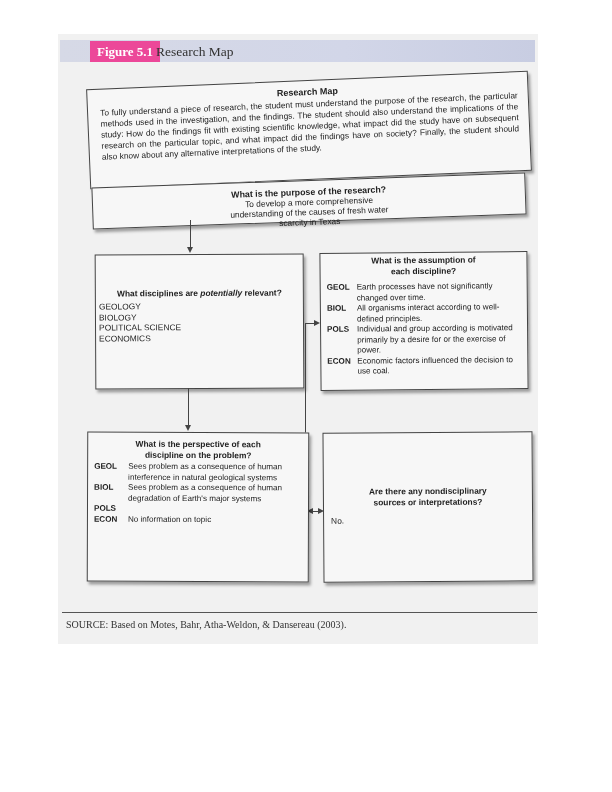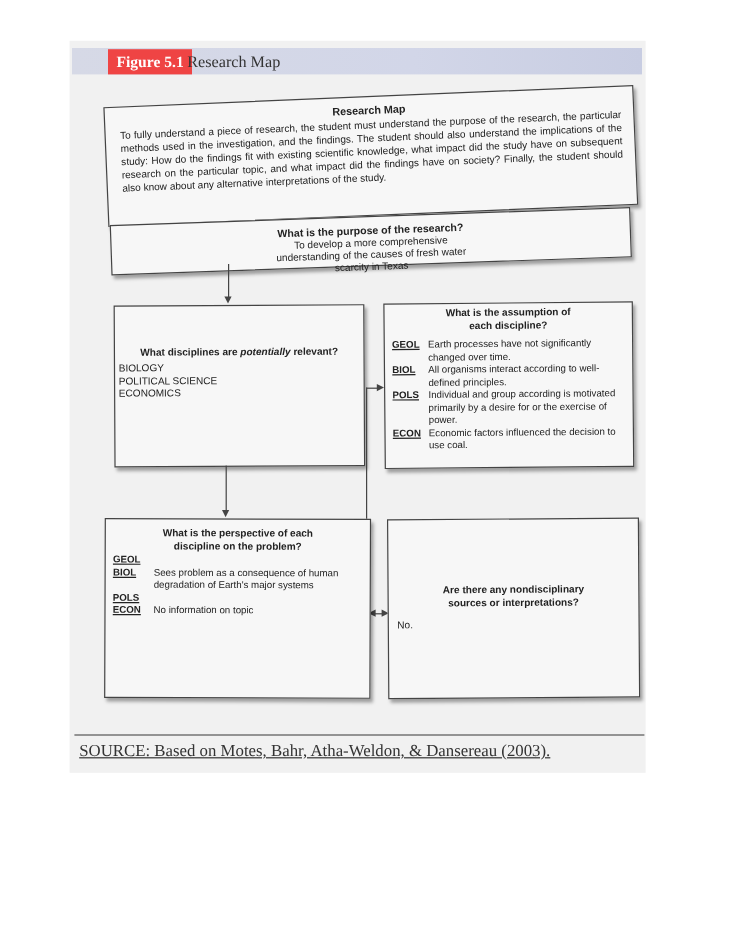--- a/index.html
+++ b/index.html
@@ -1,48 +1,48 @@
 <!DOCTYPE html>
 <html><head>
 <meta charset="utf-8">
 <style>
   html,body{margin:0;padding:0;background:#ffffff;}
   body{width:612px;height:792px;position:relative;overflow:hidden;font-family:"Liberation Sans",sans-serif;color:#222;}
   .page{position:absolute;left:58px;top:34px;width:480px;height:610px;background:#f1f1f1;}
   .fig-band{position:absolute;left:60px;top:40px;width:475px;height:22px;background:linear-gradient(90deg,#d6d9e6 0%,#d2d6e8 60%,#c8cde2 100%);}
-  .fig-label{position:absolute;left:90px;top:41px;height:21px;padding:0 7px;background:#ef4444;color:#fff;font-family:"Liberation Serif",serif;font-weight:bold;font-size:13px;line-height:21px;}
+  .fig-label{position:absolute;left:90px;top:41px;height:21px;padding:0 7px;background:#ec4899;color:#fff;font-family:"Liberation Serif",serif;font-weight:bold;font-size:13px;line-height:21px;}
   .fig-title{position:absolute;left:156px;top:41px;line-height:21px;font-family:"Liberation Serif",serif;font-size:13.5px;color:#333;}
   .box{position:absolute;background:#f7f7f7;border:1px solid #444;box-shadow:2px 3px 3px rgba(0,0,0,0.35);}
   .intro{left:88px;top:80px;width:440px;height:98px;transform:rotate(-2.4deg);transform-origin:center;}
   .intro .ttl{text-align:center;font-weight:bold;font-size:9px;margin-top:6px;}
   .intro .txt{font-size:8.4px;line-height:11px;padding:2px 10px 0 12px;text-align:justify;}
   .purpose{left:92px;top:180px;width:432px;height:40px;transform:rotate(-2deg);}
   .purpose .q{text-align:center;font-weight:bold;font-size:8.8px;margin-top:6px;}
   .purpose .a{text-align:center;font-size:8.4px;line-height:10px;padding:0 130px;}
   .disc{left:95px;top:254px;width:207px;height:133px;transform:rotate(-0.3deg);}
   .disc .q{text-align:center;font-weight:bold;font-size:8.4px;line-height:11px;margin-top:33px;padding:0 16px;}
   .disc ul{list-style:none;margin:2px 0 0 3px;padding:0;font-size:8.4px;line-height:10.5px;}
   .assump{left:320px;top:252px;width:206px;height:136px;transform:rotate(-0.5deg);}
   .assump .q{text-align:center;font-weight:bold;font-size:8.4px;line-height:11px;margin-top:2px;}
   .row{display:flex;font-size:8.1px;line-height:10.5px;padding-left:6px;}
-  .row .k{font-weight:bold;width:30px;flex:none;text-decoration:underline;}
+  .row .k{font-weight:bold;width:30px;flex:none;}
   .row .v{flex:1;padding-right:4px;}
   .persp{left:87px;top:432px;width:220px;height:148px;transform:rotate(0.2deg);}
   .persp .q{text-align:center;font-weight:bold;font-size:8.4px;line-height:11px;margin-top:6px;margin-bottom:1px;}
   .persp .row .k{width:34px;}
   .nondisc{left:323px;top:432px;width:208px;height:148px;transform:rotate(-0.4deg);}
   .nondisc .q{text-align:center;font-weight:bold;font-size:8.4px;line-height:11px;margin-top:53px;}
   .nondisc .a{font-size:8.4px;margin:7px 0 0 7px;}
   .line{position:absolute;background:#444;}
   .ah{position:absolute;width:0;height:0;}
   .ah.down{border-left:3px solid transparent;border-right:3px solid transparent;border-top:6px solid #444;}
   .ah.right{border-top:3px solid transparent;border-bottom:3px solid transparent;border-left:6px solid #444;}
   .ah.left{border-top:3px solid transparent;border-bottom:3px solid transparent;border-right:6px solid #444;}
   .rule{position:absolute;left:62px;top:612px;width:475px;height:1px;background:#555;}
-  .source{position:absolute;left:66px;top:619px;font-family:"Liberation Serif",serif;font-size:14px;color:#333;text-decoration:underline;}
+  .source{position:absolute;left:66px;top:619px;font-family:"Liberation Serif",serif;font-size:10px;color:#333;}
 </style>
 </head>
 <body>
 
 <div class="page"></div>
 <div class="fig-band"></div>
 <div class="fig-label">Figure 5.1</div>
 <div class="fig-title">Research Map</div>
 
 <div class="box intro">
@@ -54,20 +54,21 @@
   <div class="q">What is the purpose of the research?</div>
   <div class="a">To develop a more comprehensive understanding of the causes of fresh water scarcity in Texas</div>
 </div>
 
 <div class="line" style="left:190px;top:220px;width:1px;height:28px;"></div>
 <div class="ah down" style="left:187px;top:247px;"></div>
 
 <div class="box disc">
   <div class="q"><span>What disciplines are </span><em>potentially</em><span> relevant?</span></div>
   <ul>
+    <li>GEOLOGY</li>
     <li>BIOLOGY</li>
     <li>POLITICAL SCIENCE</li>
     <li>ECONOMICS</li>
   </ul>
 </div>
 
 <div class="box assump">
   <div class="q" style="padding:0 50px;">What is the assumption of each discipline?</div>
   <div class="row" style="margin-top:5px;">
       <span class="k">GEOL</span>
@@ -95,20 +96,21 @@
 <div class="ah right" style="left:314px;top:320px;"></div>
 <div class="ah down" style="left:302px;top:503px;"></div>
 <div class="line" style="left:312px;top:511px;width:8px;height:1px;"></div>
 <div class="ah left" style="left:307px;top:508px;"></div>
 <div class="ah right" style="left:318px;top:508px;"></div>
 
 <div class="box persp">
   <div class="q" style="padding:0 40px;text-align:center;">What is the perspective of each discipline on the problem?</div>
   <div class="row">
       <span class="k">GEOL</span>
+      <span class="v">Sees problem as a consequence of human interference in natural geological systems</span>
     </div>
   <div class="row">
       <span class="k">BIOL</span>
       <span class="v">Sees problem as a consequence of human degradation of Earth's major systems</span>
     </div>
   <div class="row">
       <span class="k">POLS</span>
     </div>
   <div class="row">
       <span class="k">ECON</span>

